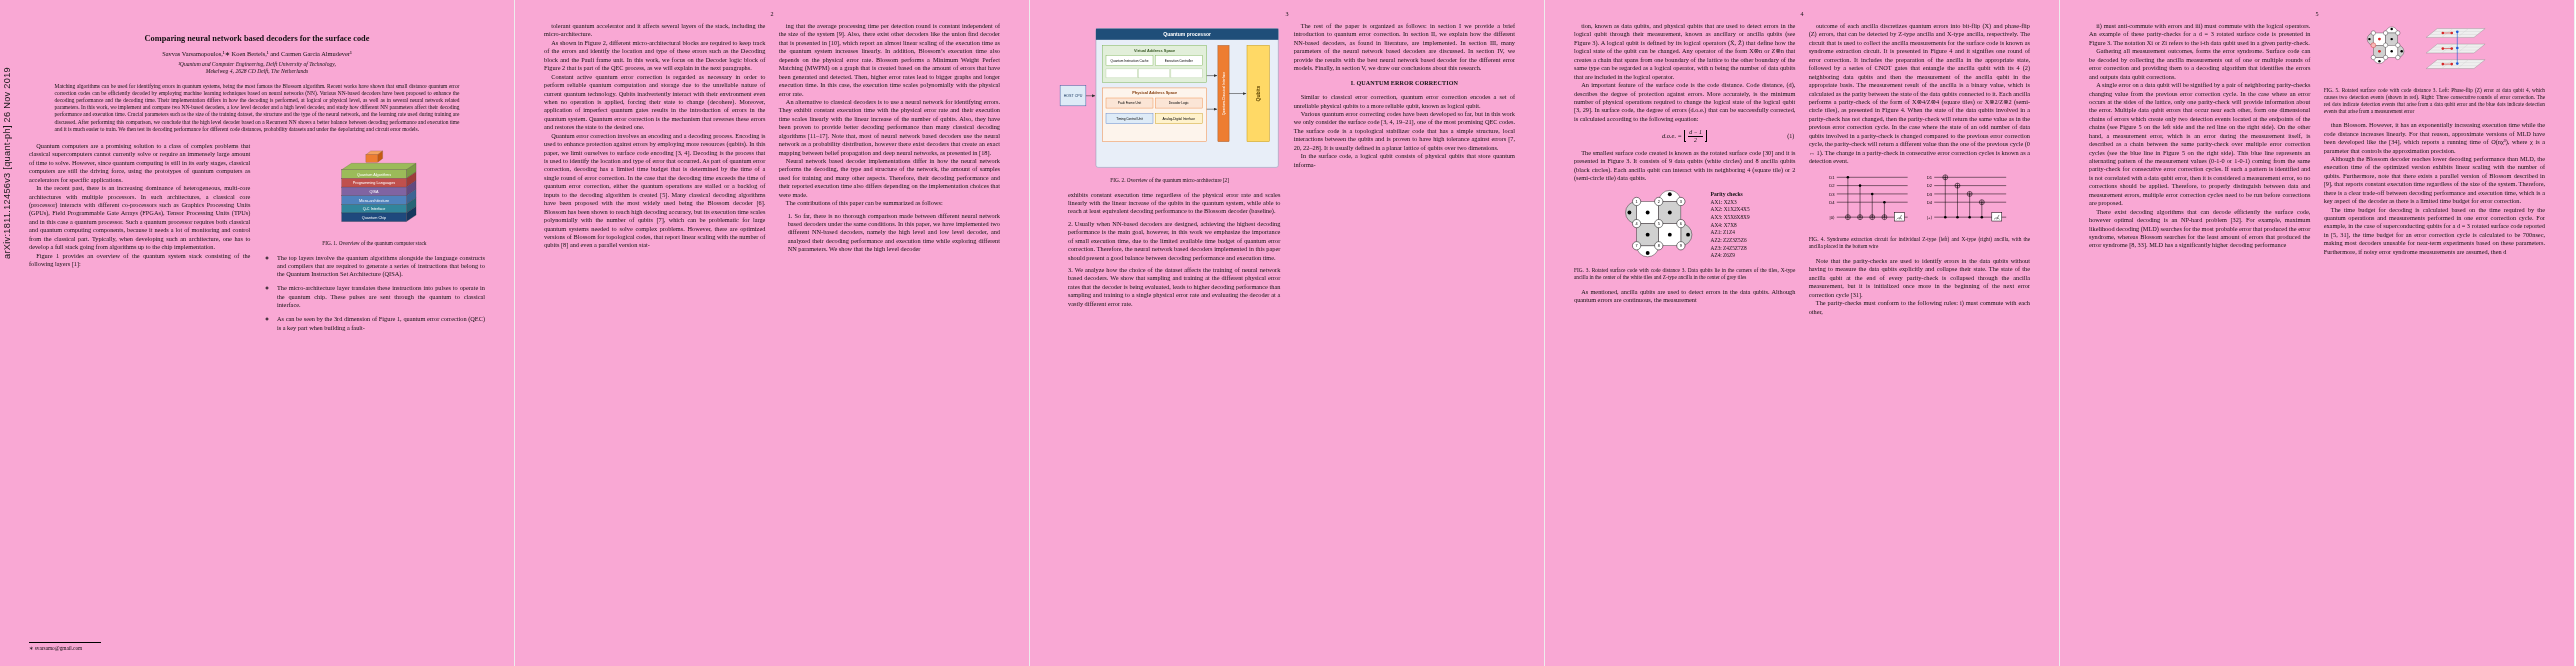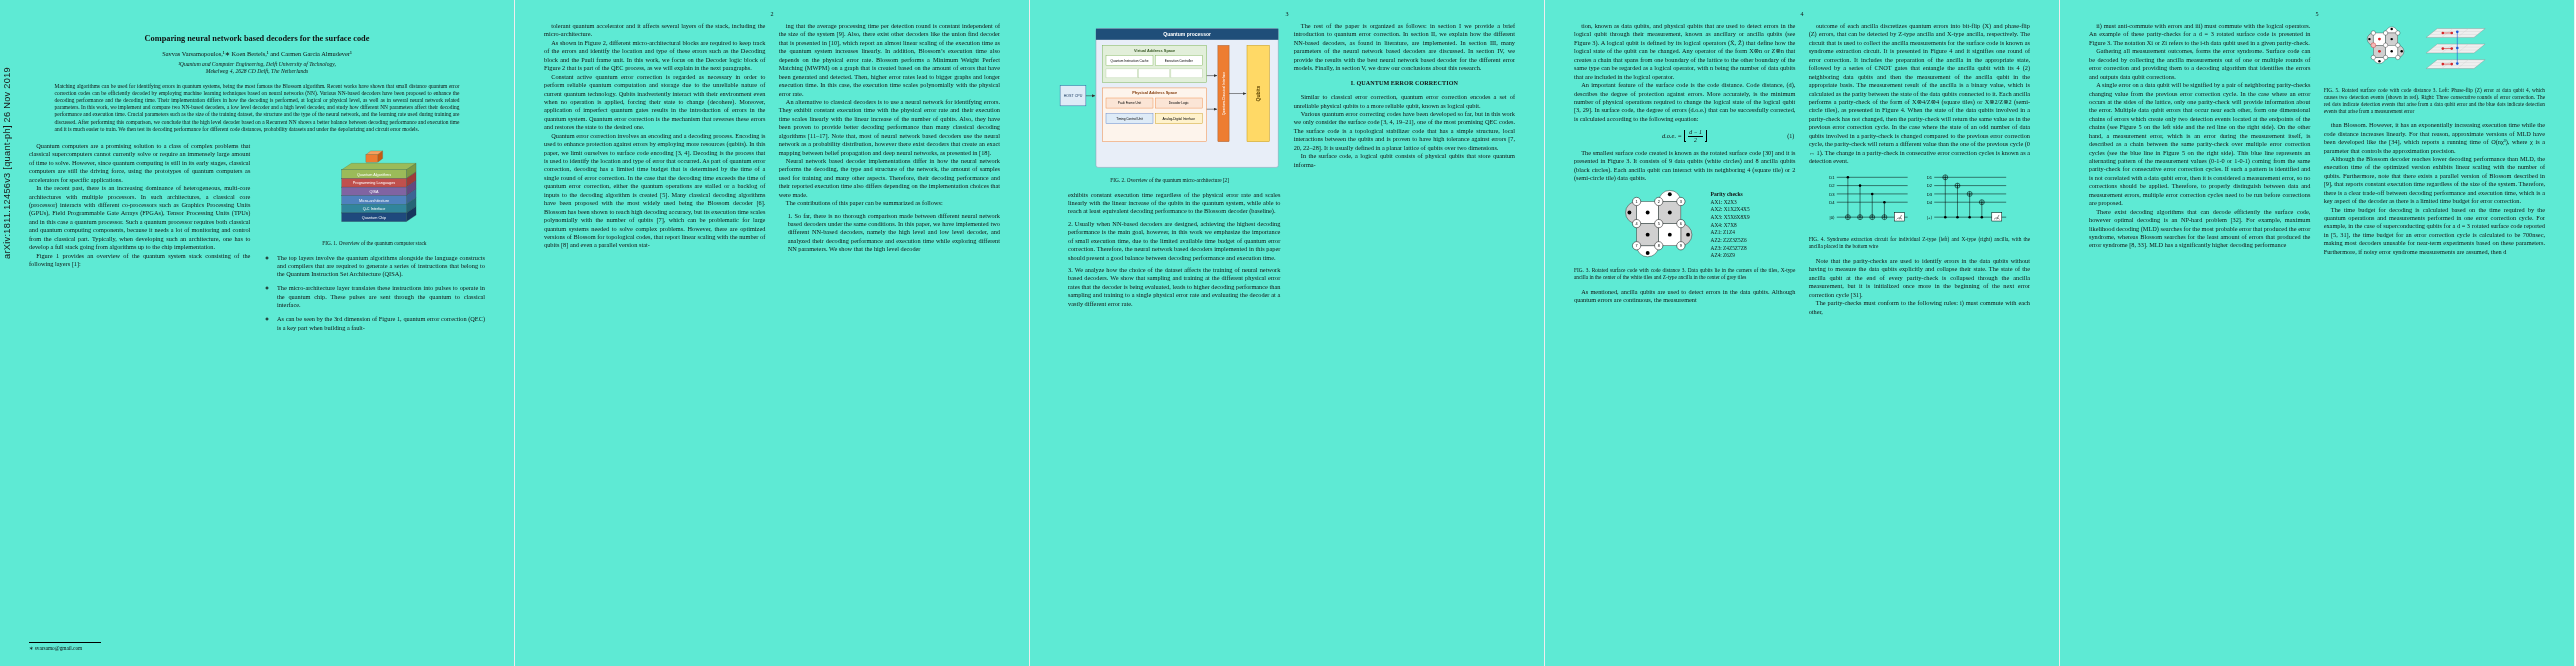--- a/index.html
+++ b/index.html
@@ -1,18 +1,18 @@
 <!DOCTYPE html>
 <html lang="en" style="font-size:9px"><head>
 <meta charset="utf-8">
 <style>
   * { margin:0; padding:0; box-sizing:border-box; }
   html,body { background:#ffffff; }
   body { width:2576px; height:667px; display:flex; font-family:"Liberation Serif", serif; color:#111; }
-  .page { position:relative; width:515px; height:667px; background:#5eead4; padding:22px 29px 14.5px;
+  .page { position:relative; width:515px; height:667px; background:#f9a8d4; padding:22px 29px 14.5px;
           border-right:0.6px solid #ededed; overflow:hidden; display:flex; flex-direction:column; }
   .pageno { position:absolute; top:11px; left:0; width:100%; text-align:center; font-size:6.1px; }
   .arxiv-stamp { position:absolute; left:2.2px; top:67px; writing-mode:vertical-rl; transform:rotate(180deg);
           font-family:"Liberation Sans", sans-serif; font-size:9.2px; letter-spacing:0.3px; color:#1a1a1a; }
   .title { font-size:8.3px; font-weight:bold; text-align:center; margin:12.2px 14.5px 5.6px; line-height:1.25; }
   .authors { font-size:6.4px; text-align:center; margin-bottom:2.8px; }
   .affil { font-size:5.6px; font-style:italic; text-align:center; line-height:1.3; }
   .abstract { font-size:5.4px; line-height:1.33; text-align:justify; margin:7.2px 25.6px 9px; }
   .cols { display:flex; gap:13.3px; flex:1; overflow:hidden; }
   .col { flex:1; min-width:0; font-size:6.3px; line-height:1.34; text-align:justify; hyphens:auto; }

